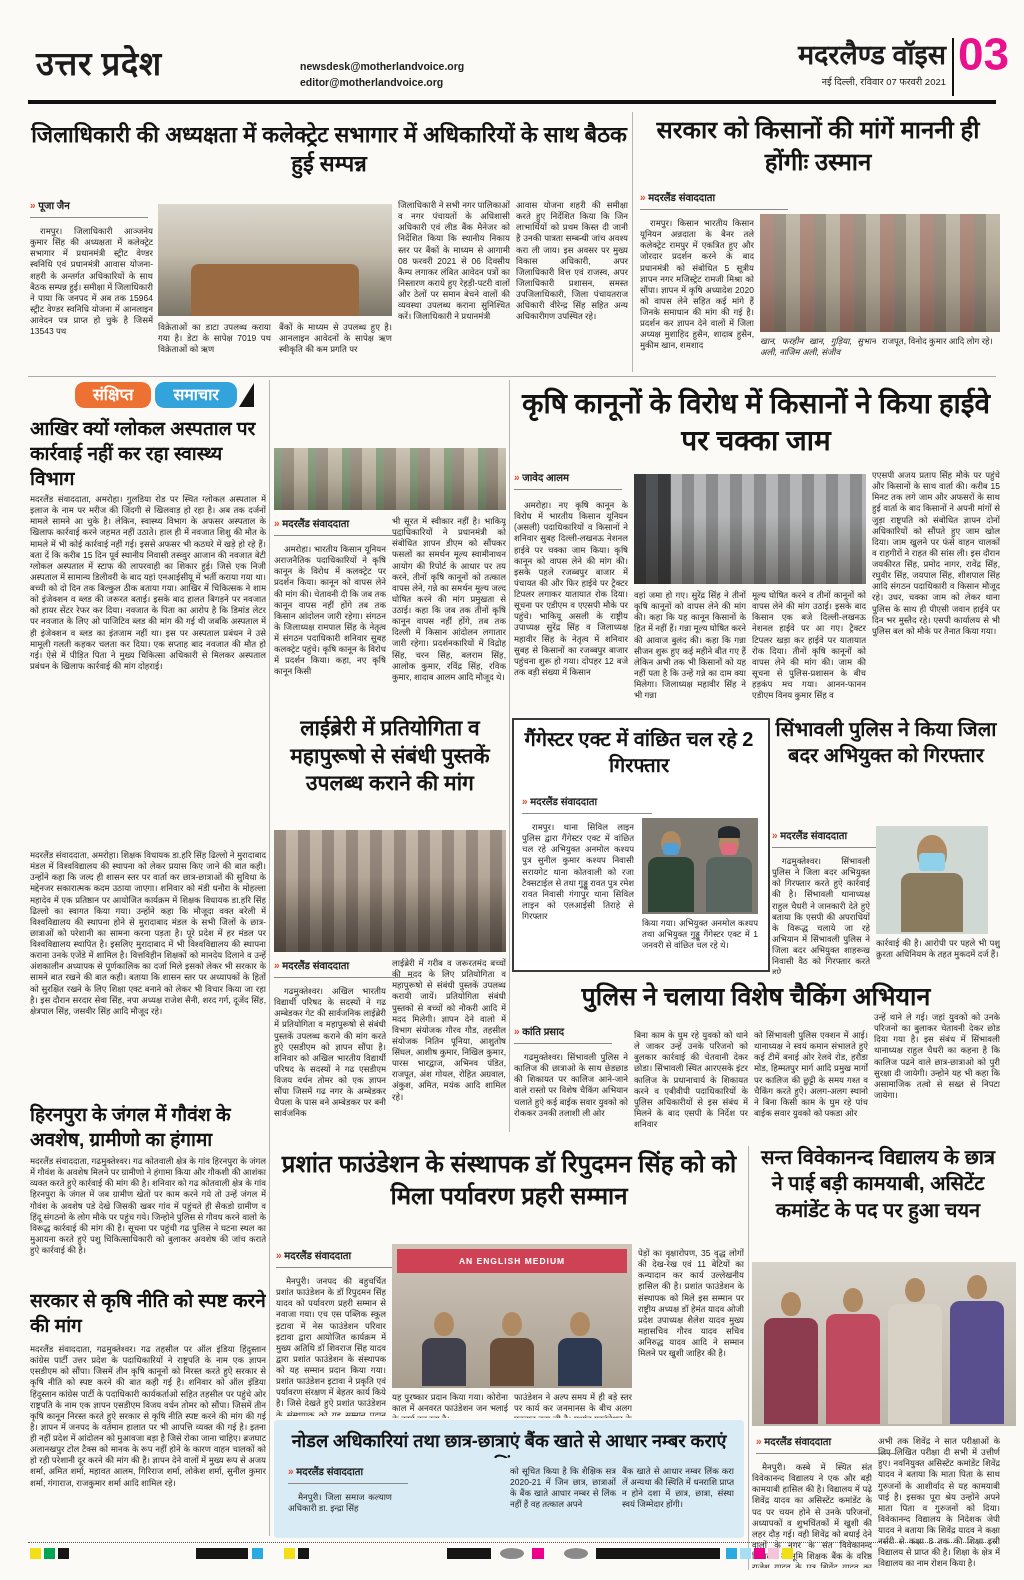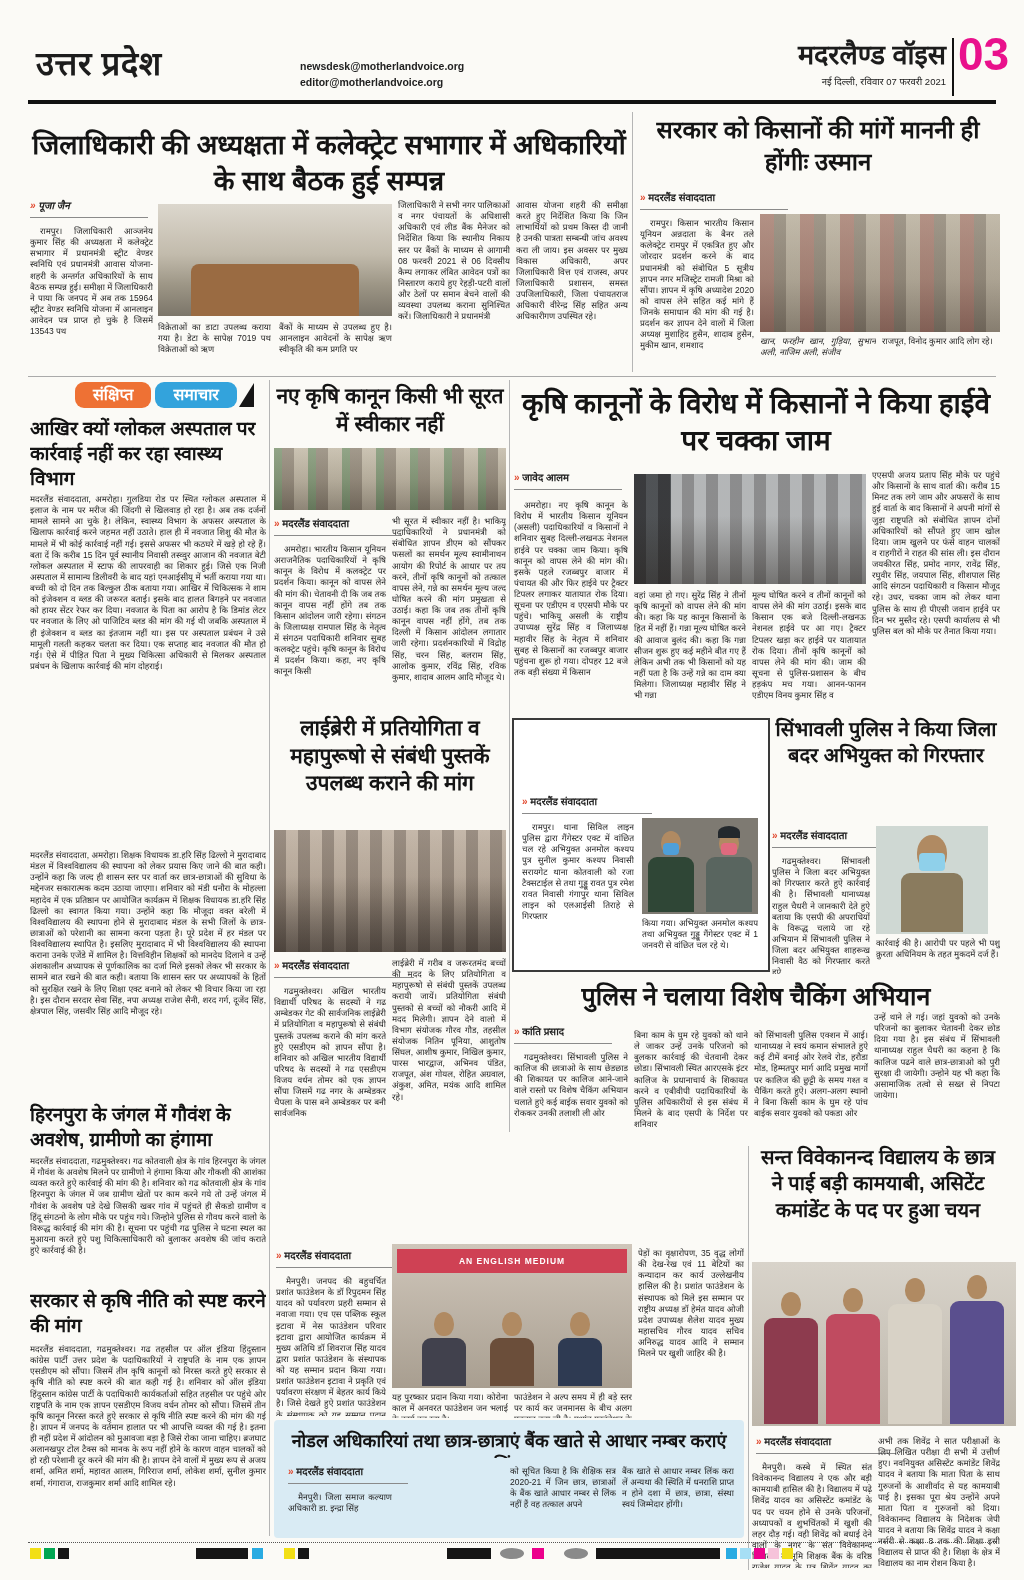--- a/index.html
+++ b/index.html
@@ -84,22 +84,22 @@
   <div class="abs" style="left:952px;top:38px;width:2px;height:58px;background:#111;"></div>
   <div class="abs page-num" style="left:958px;top:34px;color:#e9118c;">03</div>
   <div class="abs thick-rule" style="left:28px;top:100px;width:968px;height:4px;"></div>
 
   <div class="abs rule-v" style="left:632px;top:112px;height:260px;"></div>
   <div class="abs rule-h" style="left:28px;top:376px;width:968px;"></div>
   <div class="abs rule-v" style="left:269px;top:380px;height:1156px;"></div>
   <div class="abs rule-v" style="left:509px;top:380px;height:752px;"></div>
   <div class="abs rule-v" style="left:748px;top:1146px;height:424px;"></div>
 
-  <div class="abs headline" style="left:30px;top:128px;width:598px;height:84px;font-size:27px;">जिलाधिकारी की अध्यक्षता में कलेक्ट्रेट सभागार में अधिकारियों के साथ बैठक हुई सम्पन्न</div>
-  <div class="abs byline" style="left:30px;top:198px;width:118px;font-style:italic;">पूजा जैन</div>
+  <div class="abs headline" style="left:30px;top:120px;width:598px;height:84px;font-size:22px;">जिलाधिकारी की अध्यक्षता में कलेक्ट्रेट सभागार में अधिकारियों के साथ बैठक हुई सम्पन्न</div>
+  <div class="abs byline" style="left:30px;top:198px;width:118px;">पूजा जैन</div>
   <div class="abs body lead" style="left:30px;top:226px;width:123px;height:144px;">रामपुर। जिलाधिकारी आञ्जनेय कुमार सिंह की अध्यक्षता में कलेक्ट्रेट सभागार में प्रधानमंत्री स्ट्रीट वेण्डर स्वनिधि एवं प्रधानमंत्री आवास योजना-शहरी के अन्तर्गत अधिकारियों के साथ बैठक सम्पन्न हुई। समीक्षा में जिलाधिकारी ने पाया कि जनपद में अब तक 15964 स्ट्रीट वेण्डर स्वनिधि योजना में आनलाइन आवेदन पत्र प्राप्त हो चुके है जिसमें 13543 पथ</div>
   <div class="photo ph-meeting" style="left:158px;top:204px;width:234px;height:112px;">
     <div class="table-shape"></div>
   </div>
   <div class="abs body" style="left:158px;top:322px;width:113px;height:48px;">विक्रेताओं का डाटा उपलब्ध कराया गया है। डेटा के सापेक्ष 7019 पथ विक्रेताओं को ऋण</div>
   <div class="abs body" style="left:279px;top:322px;width:113px;height:48px;">बैंकों के माध्यम से उपलब्ध हुए है। आनलाइन आवेदनों के सापेक्ष ऋण स्वीकृति की कम प्रगति पर</div>
   <div class="abs body" style="left:398px;top:200px;width:112px;height:170px;">जिलाधिकारी ने सभी नगर पालिकाओं व नगर पंचायतों के अधिशासी अधिकारी एवं लीड बैंक मैनेजर को निर्देशित किया कि स्थानीय निकाय स्तर पर बैंकों के माध्यम से आगामी 08 फरवरी 2021 से 06 दिवसीय कैम्प लगाकर लंबित आवेदन पत्रों का निस्तारण कराये हुए रेहड़ी-पटरी वालों और ठेलों पर समान बेचने वालों की व्यवस्था उपलब्ध कराना सुनिश्चित करें। जिलाधिकारी ने प्रधानमंत्री</div>
   <div class="abs body" style="left:516px;top:200px;width:112px;height:170px;">आवास योजना शहरी की समीक्षा करते हुए निर्देशित किया कि जिन लाभार्थियों को प्रथम किस्त दी जानी है उनकी पात्रता सम्बन्धी जांच अवश्य करा ली जाय। इस अवसर पर मुख्य विकास अधिकारी, अपर जिलाधिकारी वित्त एवं राजस्व, अपर जिलाधिकारी प्रशासन, समस्त उपजिलाधिकारी, जिला पंचायतराज अधिकारी वीरेन्द्र सिंह सहित अन्य अधिकारीगण उपस्थित रहे।</div>
 
   <div class="abs headline" style="left:636px;top:114px;width:364px;height:72px;font-size:24px;">सरकार को किसानों की मांगें माननी ही होंगीः उस्मान</div>
@@ -119,41 +119,41 @@
   <div class="abs body" style="left:30px;top:494px;width:236px;height:296px;">मदरलैंड संवाददाता, अमरोहा। गुलडिया रोड पर स्थित ग्लोकल अस्पताल में इलाज के नाम पर मरीज की जिंदगी से खिलवाड़ हो रहा है। अब तक दर्जनों मामले सामने आ चुके है। लेकिन, स्वास्थ्य विभाग के अफसर अस्पताल के खिलाफ कार्रवाई करने जहमत नहीं उठाते। हाल ही में नवजात शिशु की मौत के मामले में भी कोई कार्रवाई नहीं गई। इससे अफसर भी कठघरे में खड़े हो रहे हैं। बता दें कि करीब 15 दिन पूर्व स्थानीय निवासी तस्व्वुर आजान की नवजात बेटी ग्लोकल अस्पताल में स्टाफ की लापरवाही का शिकार हुई। जिसे एक निजी अस्पताल में सामान्य डिलीवरी के बाद यहां एनआईसीयू में भर्ती कराया गया था। बच्ची को दो दिन तक बिल्कुल ठीक बताया गया। आखिर में चिकित्सक ने शाम को इंजेक्शन व ब्लड की जरूरत बताई। इसके बाद हालत बिगड़ने पर नवजात को हायर सेंटर रेफर कर दिया। नवजात के पिता का आरोप है कि डिमांड लेटर पर नवजात के लिए ओ पाजिटिव ब्लड की मांग की गई थी जबकि अस्पताल में ही इंजेक्शन व ब्लड का इंतजाम नहीं था। इस पर अस्पताल प्रबंधन ने उसे मामूली गलती कहकर चलता कर दिया। एक सप्ताह बाद नवजात की मौत हो गई। ऐसे में पीड़ित पिता ने मुख्य चिकित्सा अधिकारी से मिलकर अस्पताल प्रबंधन के खिलाफ कार्रवाई की मांग दोहराई।</div>
 
   <div class="abs body" style="left:30px;top:850px;width:236px;height:248px;">मदरलैंड संवाददाता, अमरोहा। शिक्षक विधायक डा.हरि सिंह ढिल्लो ने मुरादाबाद मंडल में विश्वविद्यालय की स्थापना को लेकर प्रयास किए जाने की बात कही। उन्होंने कहा कि जल्द ही शासन स्तर पर वार्ता कर छात्र-छात्राओं की सुविधा के मद्देनजर सकारात्मक कदम उठाया जाएगा। शनिवार को मंडी धनौरा के मोहल्ला महादेव में एक प्रतिष्ठान पर आयोजित कार्यक्रम में शिक्षक विधायक डा.हरि सिंह ढिल्लो का स्वागत किया गया। उन्होंने कहा कि मौजूदा वक्त बरेली में विश्वविद्यालय की स्थापना होने से मुरादाबाद मंडल के सभी जिलों के छात्र-छात्राओं को परेशानी का सामना करना पड़ता है। पूरे प्रदेश में हर मंडल पर विश्वविद्यालय स्थापित है। इसलिए मुरादाबाद में भी विश्वविद्यालय की स्थापना कराना उनके एजेंडे में शामिल है। वित्तविहीन शिक्षकों को मानदेय दिलाने व उन्हें अंशकालीन अध्यापक से पूर्णकालिक का दर्जा मिले इसको लेकर भी सरकार के सामने बात रखने की बात कही। बताया कि शासन स्तर पर अध्यापकों के हितों को सुरक्षित रखने के लिए शिक्षा एक्ट बनाने को लेकर भी विचार किया जा रहा है। इस दौरान सरदार सेवा सिंह, नपा अध्यक्ष राजेश सैनी, शरद गर्ग, दूजेंद सिंह, क्षेत्रपाल सिंह, जसवीर सिंह आदि मौजूद रहे।</div>
 
   <div class="abs headline left" style="left:30px;top:1102px;width:236px;height:50px;font-size:19px;">हिरनपुरा के जंगल में गौवंश के अवशेष, ग्रामीणो का हंगामा</div>
   <div class="abs body" style="left:30px;top:1156px;width:236px;height:128px;">मदरलैंड संवाददाता, गढमुक्तेश्वर। गढ कोतवाली क्षेत्र के गांव हिरनपुरा के जंगल में गौवंश के अवशेष मिलने पर ग्रामीणो ने हंगामा किया और गौकशी की आशंका व्यक्त करते हुऐ कार्रवाई की मांग की है। शनिवार को गढ कोतवाली क्षेत्र के गांव हिरनपुरा के जंगल में जब ग्रामीण खेतों पर काम करने गये तो उन्हें जंगल में गौवंश के अवशेष पडे देखे जिसकी खबर गांव में पहुंचते ही सैकडो ग्रामीण व हिंदू संगठनो के लोग मौके पर पहुंच गये। जिन्होने पुलिस से गौवध करने वालो के विरूद्ध कार्रवाई की मांग की है। सूचना पर पहुंची गढ पुलिस ने घटना स्थल का मुआयना करते हुऐ पशु चिकित्साधिकारी को बुलाकर अवशेष की जांच कराते हुऐ कार्रवाई की है।</div>
 
   <div class="abs headline left" style="left:30px;top:1288px;width:236px;height:52px;font-size:19px;">सरकार से कृषि नीति को स्पष्ट करने की मांग</div>
   <div class="abs body" style="left:30px;top:1344px;width:236px;height:222px;">मदरलैंड संवाददाता, गढमुक्तेश्वर। गढ तहसील पर ऑल इंडिया हिंदुस्तान कांग्रेस पार्टी उत्तर प्रदेश के पदाधिकारियों ने राष्ट्रपति के नाम एक ज्ञापन एसडीएम को सौंपा। जिसमें तीन कृषि कानूनों को निरस्त करते हुऐ सरकार से कृषि नीति को स्पष्ट करने की बात कही गई है। शनिवार को ऑल इंडिया हिंदुस्तान कांग्रेस पार्टी के पदाधिकारी कार्यकर्ताओ सहित तहसील पर पहुंचे ओर राष्ट्रपति के नाम एक ज्ञापन एसडीएम विजय वर्धन तोमर को सौंपा। जिसमें तीन कृषि कानून निरस्त करते हुऐ सरकार से कृषि नीति स्पष्ट करने की मांग की गई है। ज्ञापन में जनपद के वर्तमान हालात पर भी आपत्ति व्यक्त की गई है। इतना ही नहीं प्रदेश में आंदोलन को मुआवजा बड़ा है जिसे रोका जाना चाहिए। ब्रजघाट अलानखपुर टोल टैक्स को मानक के रूप नहीं होने के कारण वाहन चालकों को हो रही परेशानी दूर करने की मांग की है। ज्ञापन देने वालों में मुख्य रूप से अजय शर्मा, अमित शर्मा, महावत आलम, गिरिराज शर्मा, लोकेश शर्मा, सुनील कुमार शर्मा, गंगाराज, राजकुमार शर्मा आदि शामिल रहे।</div>
 
-  <div class="abs headline" style="left:274px;top:382px;width:232px;height:62px;font-size:21px;">नए कृषि कानून किसी भी सूरत में स्वीकार नहीं</div>
   <div class="photo ph-bku" style="left:274px;top:448px;width:232px;height:62px;"></div>
   <div class="abs byline" style="left:274px;top:516px;width:128px;">मदरलैंड संवाददाता</div>
   <div class="abs body lead" style="left:274px;top:544px;width:112px;height:164px;">अमरोहा। भारतीय किसान यूनियन अराजनैतिक पदाधिकारियों ने कृषि कानून के विरोध में कलक्ट्रेट पर प्रदर्शन किया। कानून को वापस लेने की मांग की। चेतावनी दी कि जब तक कानून वापस नहीं होंगे तब तक किसान आंदोलन जारी रहेगा। संगठन के जिलाध्यक्ष रामपाल सिंह के नेतृत्व में संगठन पदाधिकारी शनिवार सुबह कलक्ट्रेट पहुंचे। कृषि कानून के विरोध में प्रदर्शन किया। कहा, नए कृषि कानून किसी</div>
   <div class="abs body" style="left:392px;top:516px;width:114px;height:192px;">भी सूरत में स्वीकार नहीं है। भाकियू पदाधिकारियों ने प्रधानमंत्री को संबोधित ज्ञापन डीएम को सौंपकर फसलों का समर्थन मूल्य स्वामीनाथन आयोग की रिपोर्ट के आधार पर तय करने, तीनों कृषि कानूनों को तत्काल वापस लेने, गन्ने का समर्थन मूल्य जल्द घोषित करने की मांग प्रमुखता से उठाई। कहा कि जब तक तीनों कृषि कानून वापस नहीं होंगे, तब तक दिल्ली में किसान आंदोलन लगातार जारी रहेगा। प्रदर्शनकारियों में विद्रोह सिंह, चरन सिंह, बलराम सिंह, आलोक कुमार, रविंद्र सिंह, रविक कुमार, शादाब आलम आदि मौजूद थे।</div>
 
   <div class="abs headline" style="left:512px;top:386px;width:488px;height:80px;font-size:28px;">कृषि कानूनों के विरोध में किसानों ने किया हाईवे पर चक्का जाम</div>
   <div class="abs byline" style="left:514px;top:470px;width:108px;">जावेद आलम</div>
   <div class="abs body lead" style="left:514px;top:500px;width:114px;height:208px;">अमरोहा। नए कृषि कानून के विरोध में भारतीय किसान यूनियन (असली) पदाधिकारियों व किसानों ने शनिवार सुबह दिल्ली-लखनऊ नेशनल हाईवे पर चक्का जाम किया। कृषि कानून को वापस लेने की मांग की। इसके पहले रजब्बपुर बाजार में पंचायत की और फिर हाईवे पर ट्रैक्टर टिपलर लगाकर यातायात रोक दिया। सूचना पर एडीएम व एएसपी मौके पर पहुंचे। भाकियू असली के राष्ट्रीय उपाध्यक्ष सुरेंद्र सिंह व जिलाध्यक्ष महावीर सिंह के नेतृत्व में शनिवार सुबह से किसानों का रजब्बपुर बाजार पहुंचना शुरू हो गया। दोपहर 12 बजे तक बड़ी संख्या में किसान</div>
   <div class="photo ph-chakka crowd" style="left:634px;top:474px;width:232px;height:110px;"></div>
   <div class="abs body" style="left:634px;top:590px;width:112px;height:118px;">वहां जमा हो गए। सुरेंद्र सिंह ने तीनों कृषि कानूनों को वापस लेने की मांग की। कहा कि यह कानून किसानों के हित में नहीं हैं। गन्ना मूल्य घोषित करने की आवाज बुलंद की। कहा कि गन्ना सीजन शुरू हुए कई महीने बीत गए हैं लेकिन अभी तक भी किसानों को यह नहीं पता है कि उन्हें गन्ने का दाम क्या मिलेगा। जिलाध्यक्ष महावीर सिंह ने भी गन्ना</div>
   <div class="abs body" style="left:752px;top:590px;width:114px;height:118px;">मूल्य घोषित करने व तीनों कानूनों को वापस लेने की मांग उठाई। इसके बाद किसान एक बजे दिल्ली-लखनऊ नेशनल हाईवे पर आ गए। ट्रैक्टर टिपलर खड़ा कर हाईवे पर यातायात रोक दिया। तीनों कृषि कानूनों को वापस लेने की मांग की। जाम की सूचना से पुलिस-प्रशासन के बीच हड़कंप मच गया। आनन-फानन एडीएम विनय कुमार सिंह व</div>
   <div class="abs body" style="left:872px;top:470px;width:128px;height:240px;">एएसपी अजय प्रताप सिंह मौके पर पहुंचे और किसानों के साथ वार्ता की। करीब 15 मिनट तक लगे जाम और अफसरों के साथ हुई वार्ता के बाद किसानों ने अपनी मांगों से जुड़ा राष्ट्रपति को संबोधित ज्ञापन दोनों अधिकारियों को सौंपते हुए जाम खोल दिया। जाम खुलने पर फंसे वाहन चालकों व राहगीरों ने राहत की सांस ली। इस दौरान जयकीरत सिंह, प्रमोद नागर, रावेंद्र सिंह, रघुवीर सिंह, जयपाल सिंह, शीशपाल सिंह आदि संगठन पदाधिकारी व किसान मौजूद रहे। उधर, चक्का जाम को लेकर थाना पुलिस के साथ ही पीएसी जवान हाईवे पर दिन भर मुस्तैद रहे। एसपी कार्यालय से भी पुलिस बल को मौके पर तैनात किया गया।</div>
 
   <div class="abs headline" style="left:274px;top:714px;width:232px;height:112px;font-size:21px;">लाईब्रेरी में प्रतियोगिता व महापुरूषो से संबंधी पुस्तकें उपलब्ध कराने की मांग</div>
   <div class="photo ph-library crowd" style="left:274px;top:830px;width:232px;height:122px;"></div>
   <div class="abs byline" style="left:274px;top:958px;width:140px;">मदरलैंड संवाददाता</div>
   <div class="abs body lead" style="left:274px;top:986px;width:112px;height:144px;">गढमुक्तेश्वर। अखिल भारतीय विद्यार्थी परिषद के सदस्यों ने गढ अम्बेडकर गेट की सार्वजनिक लाईब्रेरी में प्रतियोगिता व महापुरूषो से संबंधी पुस्तकें उपलब्ध कराने की मांग करते हुऐ एसडीएम को ज्ञापन सौंपा है। शनिवार को अखिल भारतीय विद्यार्थी परिषद के सदस्यों ने गढ एसडीएम विजय वर्धन तोमर को एक ज्ञापन सौंपा जिसमें गढ नगर के अम्बेडकर चैपला के पास बने अम्बेडकर पर बनी सार्वजनिक</div>
   <div class="abs body" style="left:392px;top:958px;width:114px;height:172px;">लाईब्रेरी में गरीब व जरूरतमंद बच्चों की मदद के लिए प्रतियोगिता व महापुरूषो से संबंधी पुस्तकें उपलब्ध करायी जायें। प्रतियोगिता संबंधी पुस्तको से बच्चों को नौकरी आदि में मदद मिलेगी। ज्ञापन देने वालो में विभाग संयोजक गौरव गौड, तहसील संयोजक नितिन पूनिया, आशुतोष सिंघल, आशीष कुमार, निखिल कुमार, पारस भारद्वाज, अभिनव पंडित, राजपूत, अंश गोयल, रोहित अग्रवाल, अंकुश, अमित, मयंक आदि शामिल रहे।</div>
 
   <div class="abs news-box" style="left:512px;top:718px;width:254px;height:250px;"></div>
+  <div class="abs headline" style="left:520px;top:726px;width:238px;height:62px;font-size:20px;">गैंगेस्टर एक्ट में वांछित चल रहे 2 गिरफ्तार</div>
   <div class="abs byline" style="left:522px;top:794px;width:130px;">मदरलैंड संवाददाता</div>
   <div class="abs body lead" style="left:522px;top:822px;width:112px;height:138px;">रामपुर। थाना सिविल लाइन पुलिस द्वारा गैंगेस्टर एक्ट में वांछित चल रहे अभियुक्त अनमोल कश्यप पुत्र सुनील कुमार कश्यप निवासी सरायगेट थाना कोतवाली को रजा टैक्सटाईल से तथा गुड्डू रावत पुत्र रमेश रावत निवासी गंगापुर थाना सिविल लाइन को एलआईसी तिराहे से गिरफ्तार</div>
   <div class="photo" style="left:642px;top:818px;width:116px;height:96px;background:#7e7a72;display:flex;justify-content:space-around;align-items:flex-end;">
     <div class="person" style="width:40%;height:86%;">
       <div class="head">
           <div class="mask blue"></div>
         </div>
       <div class="torso t-green"></div>
     </div>
     <div class="person" style="width:40%;height:86%;">
@@ -179,20 +179,21 @@
   </div>
   <div class="abs body" style="left:876px;top:938px;width:124px;height:38px;">कार्रवाई की है। आरोपी पर पहले भी पशु क्रुरता अधिनियम के तहत मुकदमें दर्ज हैं।</div>
 
   <div class="abs headline" style="left:512px;top:980px;width:488px;height:40px;font-size:25px;">पुलिस ने चलाया विशेष चैकिंग अभियान</div>
   <div class="abs byline" style="left:514px;top:1024px;width:98px;">कांति प्रसाद</div>
   <div class="abs body" style="left:634px;top:1030px;width:114px;height:112px;">बिना काम के घुम रहे युवको को थाने ले जाकर उन्हें उनके परिजनो को बुलकार कार्रवाई की चेतवानी देकर छोडा। सिंभावली स्थित आरएसके इंटर कालिज के प्रधानाचार्य के शिकायत करने व एबीवीपी पदाधिकारियों के पुलिस अधिकारीयों से इस संबंध में मिलने के बाद एसपी के निर्देश पर शनिवार</div>
   <div class="abs body lead" style="left:514px;top:1052px;width:114px;height:90px;">गढमुक्तेश्वर। सिंभावली पुलिस ने कालिज की छात्राओ के साथ छेडछाड की शिकायत पर कालिज आने-जाने वाले रास्तो पर विशेष चैकिंग अभियान चलाते हुऐ कई बाईक सवार युवको को रोककर उनकी तलाशी ली ओर</div>
   <div class="abs body" style="left:754px;top:1030px;width:114px;height:112px;">को सिंभावली पुलिस एक्शन में आई। थानाध्यक्ष ने स्वयं कमान संभालते हुऐ कई टीमें बनाई ओर रेलवे रोड, हरौडा मोड, हिम्मतपुर मार्ग आदि प्रमुख मार्गों पर कालिज की छुट्टी के समय गश्त व चैकिंग करते हुऐ। अलग-अलग स्थानो ने बिना किसी काम के घुम रहे पांच बाईक सवार युवको को पकडा ओर</div>
   <div class="abs body" style="left:874px;top:1012px;width:126px;height:112px;">उन्हें थाने ले गई। जहां युवको को उनके परिजनो का बुलाकर चेतावनी देकर छोड दिया गया है। इस संबंध में सिंभावली थानाध्यक्ष राहुल चैधरी का कहना है कि कालिज पढने वाले छात्र-छात्राओ को पुरी सुरक्षा दी जायेगी। उन्होने यह भी कहा कि असामाजिक तत्वो से सख्त से निपटा जायेगा।</div>
 
+  <div class="abs headline" style="left:274px;top:1148px;width:470px;height:92px;font-size:24px;">प्रशांत फाउंडेशन के संस्थापक डॉ रिपुदमन सिंह को को मिला पर्यावरण प्रहरी सम्मान</div>
   <div class="abs byline" style="left:276px;top:1248px;width:138px;">मदरलैंड संवाददाता</div>
   <div class="abs body lead" style="left:276px;top:1276px;width:110px;height:140px;">मैनपुरी। जनपद की बहुचर्चित प्रशांत फाउंडेशन के डॉ रिपुदमन सिंह यादव को पर्यावरण प्रहरी सम्मान से नवाजा गया। एच एस पब्लिक स्कूल इटावा में नेस फाउंडेशन परिवार इटावा द्वारा आयोजित कार्यक्रम में मुख्य अतिथि डॉ शिवराज सिंह यादव द्वारा प्रशांत फाउंडेशन के संस्थापक को यह सम्मान प्रदान किया गया। प्रशांत फाउंडेशन इटावा ने प्रकृति एवं पर्यावरण संरक्षण में बेहतर कार्य किये है। जिसे देखते हुऐ प्रशांत फाउंडेशन के संस्थापक को यह सम्मान प्रदान किया गया।</div>
   <div class="photo ph-prashant" style="left:392px;top:1244px;width:240px;height:144px;">
     <div class="banner">AN ENGLISH MEDIUM</div>
     <div class="stage-people">
       <div class="person">
           <div class="head"></div>
           <div class="torso t-dark"></div>
         </div>
       <div class="person">

